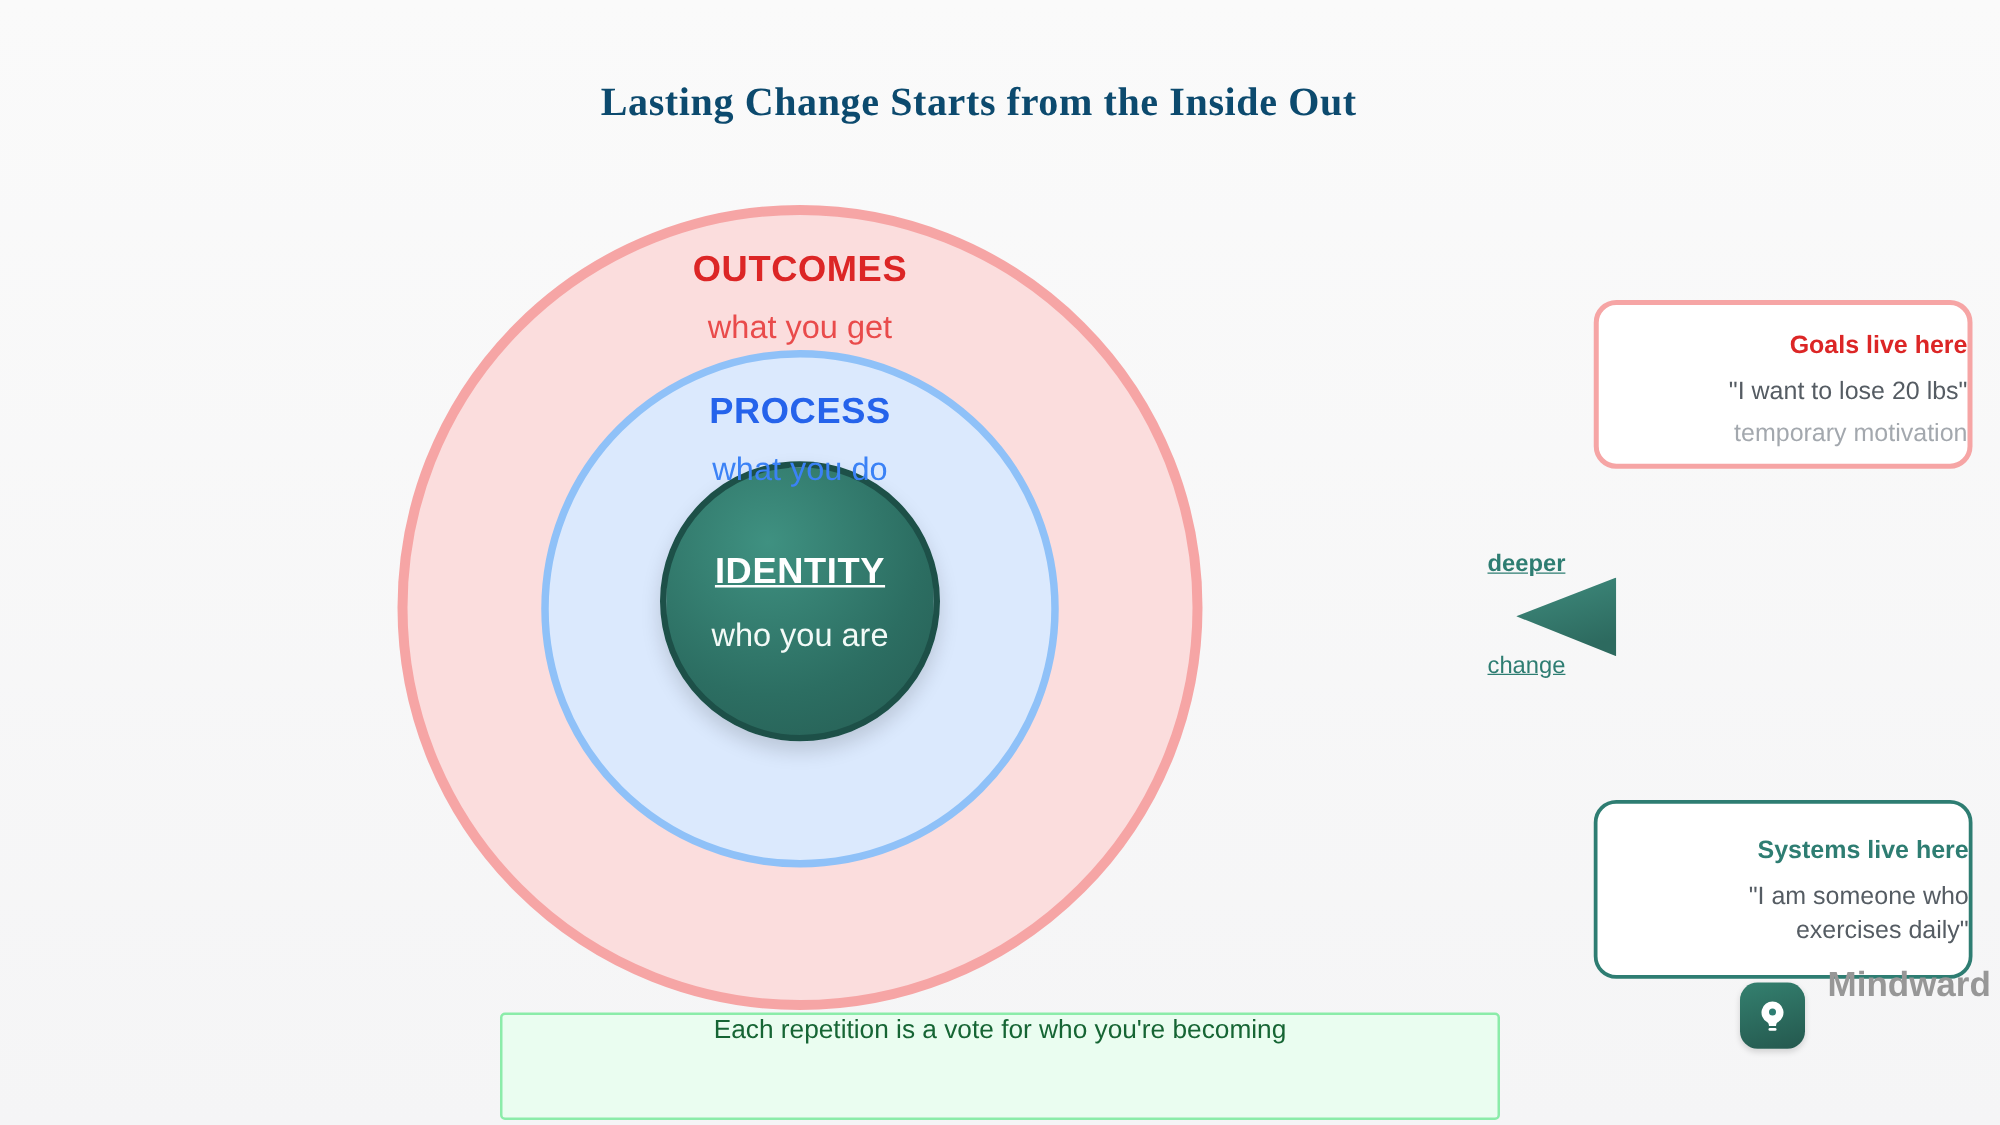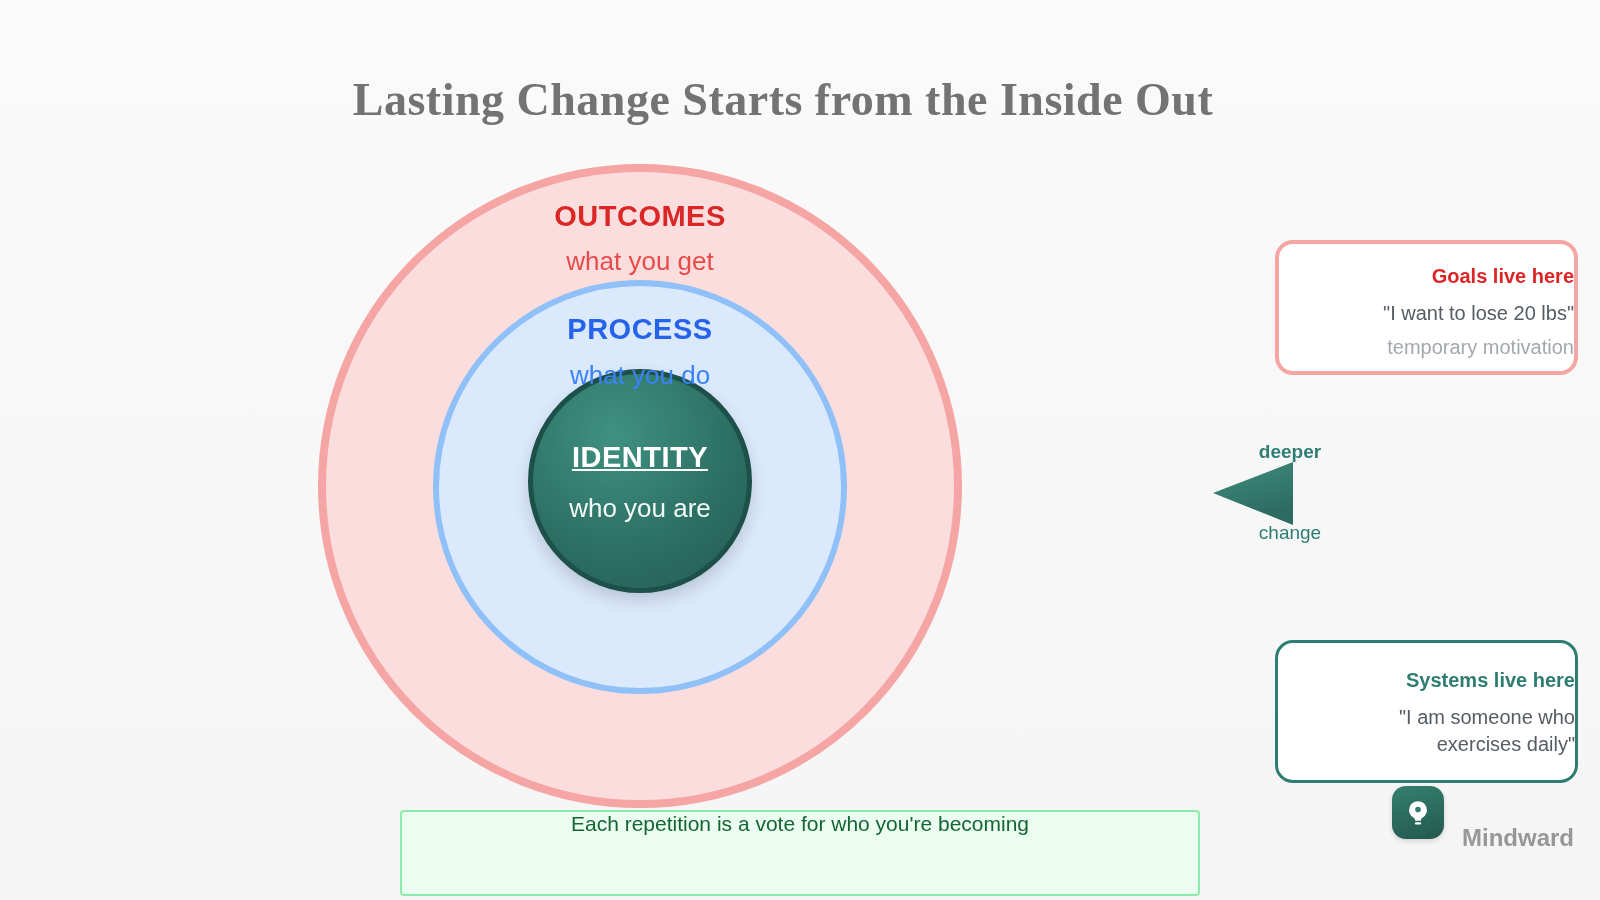--- a/index.html
+++ b/index.html
@@ -14,22 +14,22 @@
 
   
   .page-title {
     position: absolute;
     top: 42px;
     left: 0;
     width: 1566px;
     text-align: center;
     font-family: "Liberation Serif", serif;
     font-weight: bold;
-    font-size: 46px;
-    color: #737373;
+    font-size: 32px;
+    color: #0c4a6e;
     letter-spacing: 0.5px;
   }
 
   
   .circle { position: absolute; border-radius: 50%; box-sizing: border-box; }
   .circle-outcomes {
     left: 318px; top: 164px; width: 644px; height: 644px;
     background: var(--pink-fill);
     border: 8px solid var(--pink-border);
   }
@@ -71,21 +71,21 @@
   .card-heading { font-weight: bold; font-size: 20px; }
   .card-goals .card-heading { color: var(--red-strong); }
   .card-systems .card-heading { color: var(--teal); }
   .card-quote { font-size: 20px; color: var(--gray-text); margin-top: 12px; line-height: 27px; }
   .card-note  { font-size: 20px; color: var(--gray-light); margin-top: 9px; }
 
   
   .arrow-triangle { position: absolute; left: 1213px; top: 462px; width: 80px; height: 63px; }
   .arrow-label {
     position: absolute; left: 1190px; width: 200px;
-    text-align: center; font-size: 19px; color: var(--teal); z-index: 6;
+    font-size: 19px; color: var(--teal); z-index: 6; text-decoration: underline;
   }
   .arrow-label-top { top: 441px; font-weight: bold; }
   .arrow-label-bottom { top: 522px; }
 
   
   .bottom-banner {
     position: absolute; left: 400px; top: 810px; width: 800px; height: 86px;
     box-sizing: border-box;
     background: var(--green-fill);
     border: 2px solid var(--green-border);
@@ -96,22 +96,22 @@
 
   
   .brand-badge {
     position: absolute; left: 1392px; top: 786px; width: 52px; height: 53px;
     border-radius: 14px;
     background: linear-gradient(165deg, #34806f 0%, #24584e 100%);
     display: flex; align-items: center; justify-content: center;
     box-shadow: 0 2px 5px rgba(0,0,0,0.15);
   }
   .brand-name {
-    position: absolute; left: 1462px; top: 824px;
-    font-size: 24px; font-weight: bold; color: var(--brand-gray);
+    position: absolute; left: 1462px; top: 772px;
+    font-size: 28px; font-weight: bold; color: var(--brand-gray);
   }
 </style>
 </head>
 <body>
 
 <h1 class="page-title">Lasting Change Starts from the Inside Out</h1>
 
 <div class="circle circle-outcomes"></div>
 <div class="circle circle-process"></div>
 <div class="circle circle-identity"></div>

